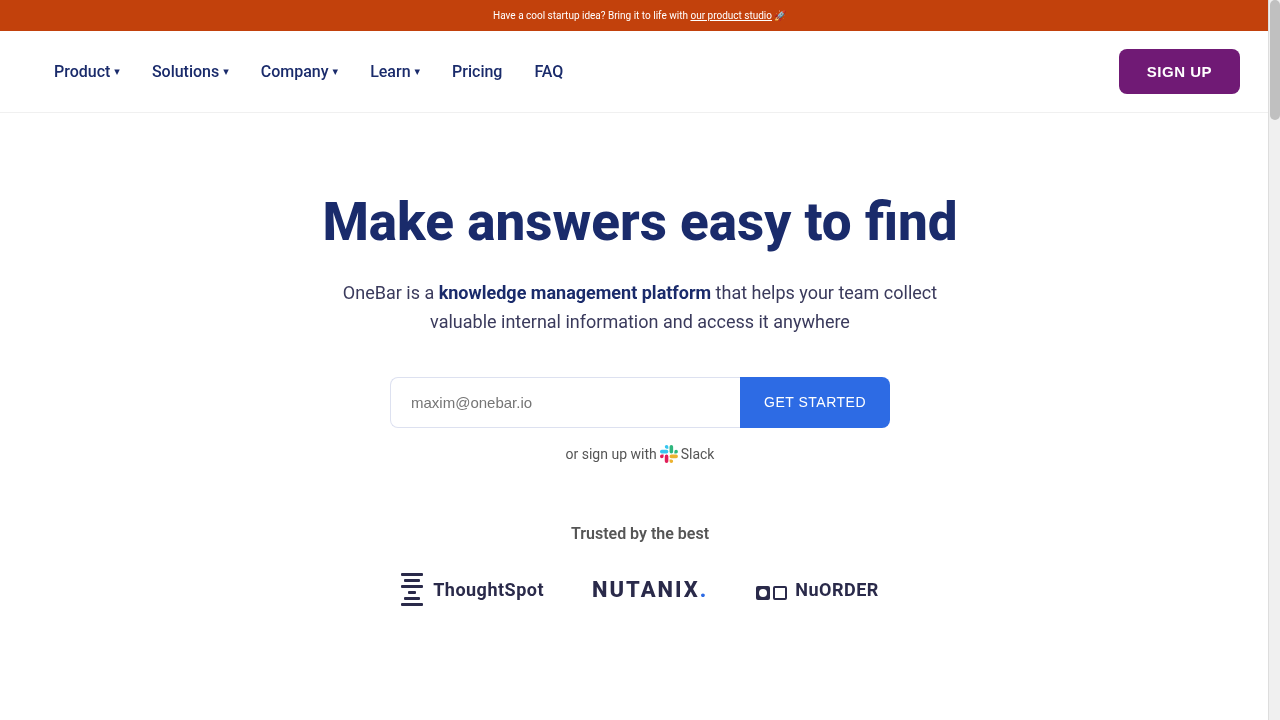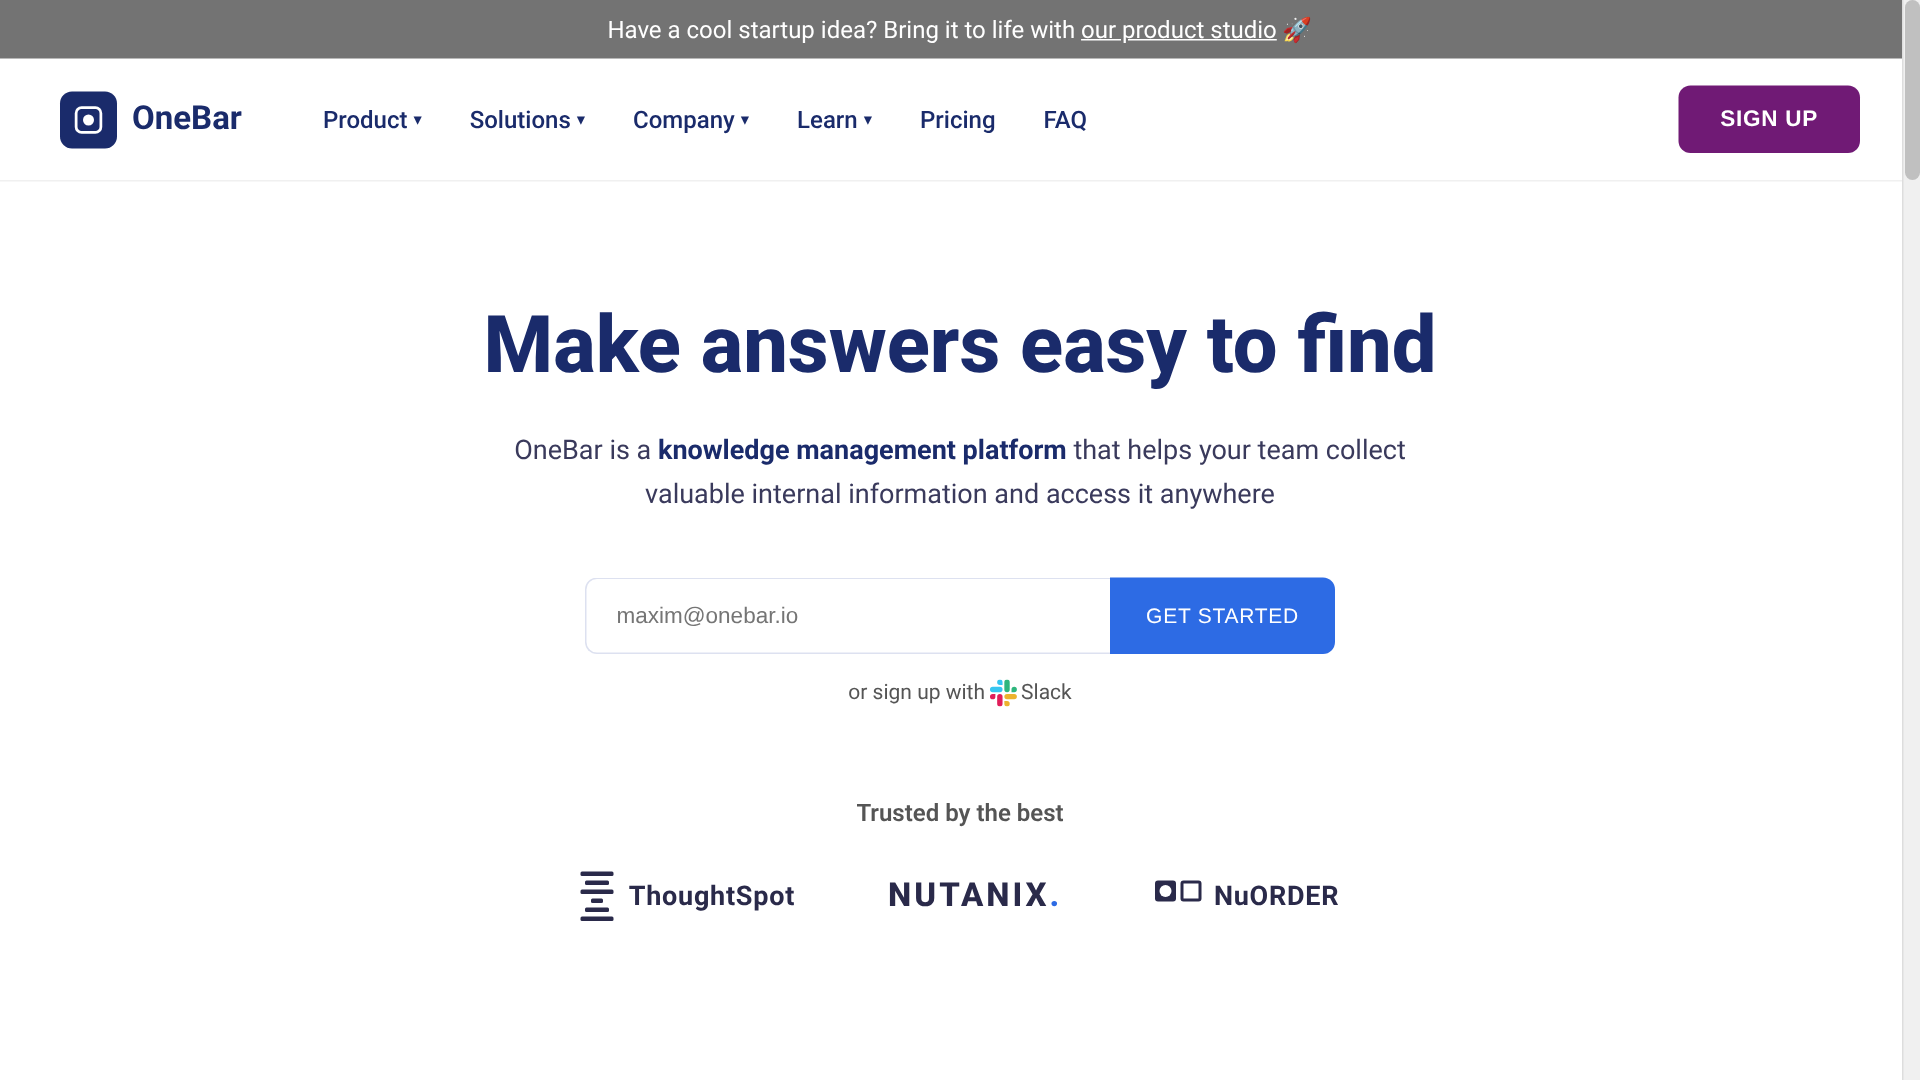--- a/index.html
+++ b/index.html
@@ -1,24 +1,24 @@
 <!DOCTYPE html>
 <html><head>
   <meta charset="utf-8">
   <style>
     * { margin: 0; padding: 0; box-sizing: border-box; }
     body { font-family: -apple-system, BlinkMacSystemFont, 'Segoe UI', Roboto, sans-serif; background: #fff; overflow-x: hidden; }
 
     
     .top-banner {
-      background: #737373;
+      background: #c2410c;
       color: #fff;
       text-align: center;
       padding: 10px 20px;
-      font-size: 16px;
+      font-size: 10px;
     }
     .top-banner a {
       color: #fff;
       text-decoration: underline;
       cursor: pointer;
     }
 
     
     .scrollbar-track {
       position: fixed;
@@ -198,21 +198,21 @@
       text-align: center;
       font-size: 16px;
       font-weight: 600;
       color: #555;
       margin-bottom: 30px;
     }
     .trusted-logos {
       display: flex;
       justify-content: center;
       align-items: center;
-      gap: 62px;
+      gap: 48px;
       flex-wrap: wrap;
     }
 
     
     .logo-thoughtspot {
       display: flex;
       align-items: center;
       gap: 10px;
     }
     .ts-icon {
@@ -222,21 +222,21 @@
       gap: 2px;
     }
     .ts-bar {
       background: #2a2a4a;
       border-radius: 1px;
     }
 
     
     .logo-nuorder {
       display: flex;
-      align-items: flex-start;
+      align-items: flex-end;
       gap: 8px;
       color: #2a2a4a;
       font-size: 20px;
       font-weight: 700;
     }
 
     .company-logo-text {
       font-size: 18px;
       font-weight: 700;
       color: #2a2a4a;
@@ -250,29 +250,20 @@
   <div class="scrollbar-thumb"></div>
 </div>
 
 <div class="top-banner">
   <span>Have a cool startup idea? Bring it to life with</span>
   <a>our product studio</a>
   <span> 🚀</span>
 </div>
 
 <nav>
-  <a class="logo" href="#">
-    <div class="logo-icon">
-      <svg viewBox="0 0 24 24" fill="none" xmlns="http://www.w3.org/2000/svg">
-        <rect x="3" y="3" width="18" height="18" rx="4" stroke="white" stroke-width="2" fill="none"></rect>
-        <circle cx="12" cy="12" r="4" fill="white"></circle>
-      </svg>
-    </div>
-    <span class="logo-text">OneBar</span>
-  </a>
 
   <div class="nav-links">
     <a class="nav-item">
       <span>Product</span>
       <span class="nav-chevron">▾</span>
     </a>
     <a class="nav-item">
       <span>Solutions</span>
       <span class="nav-chevron">▾</span>
     </a>

